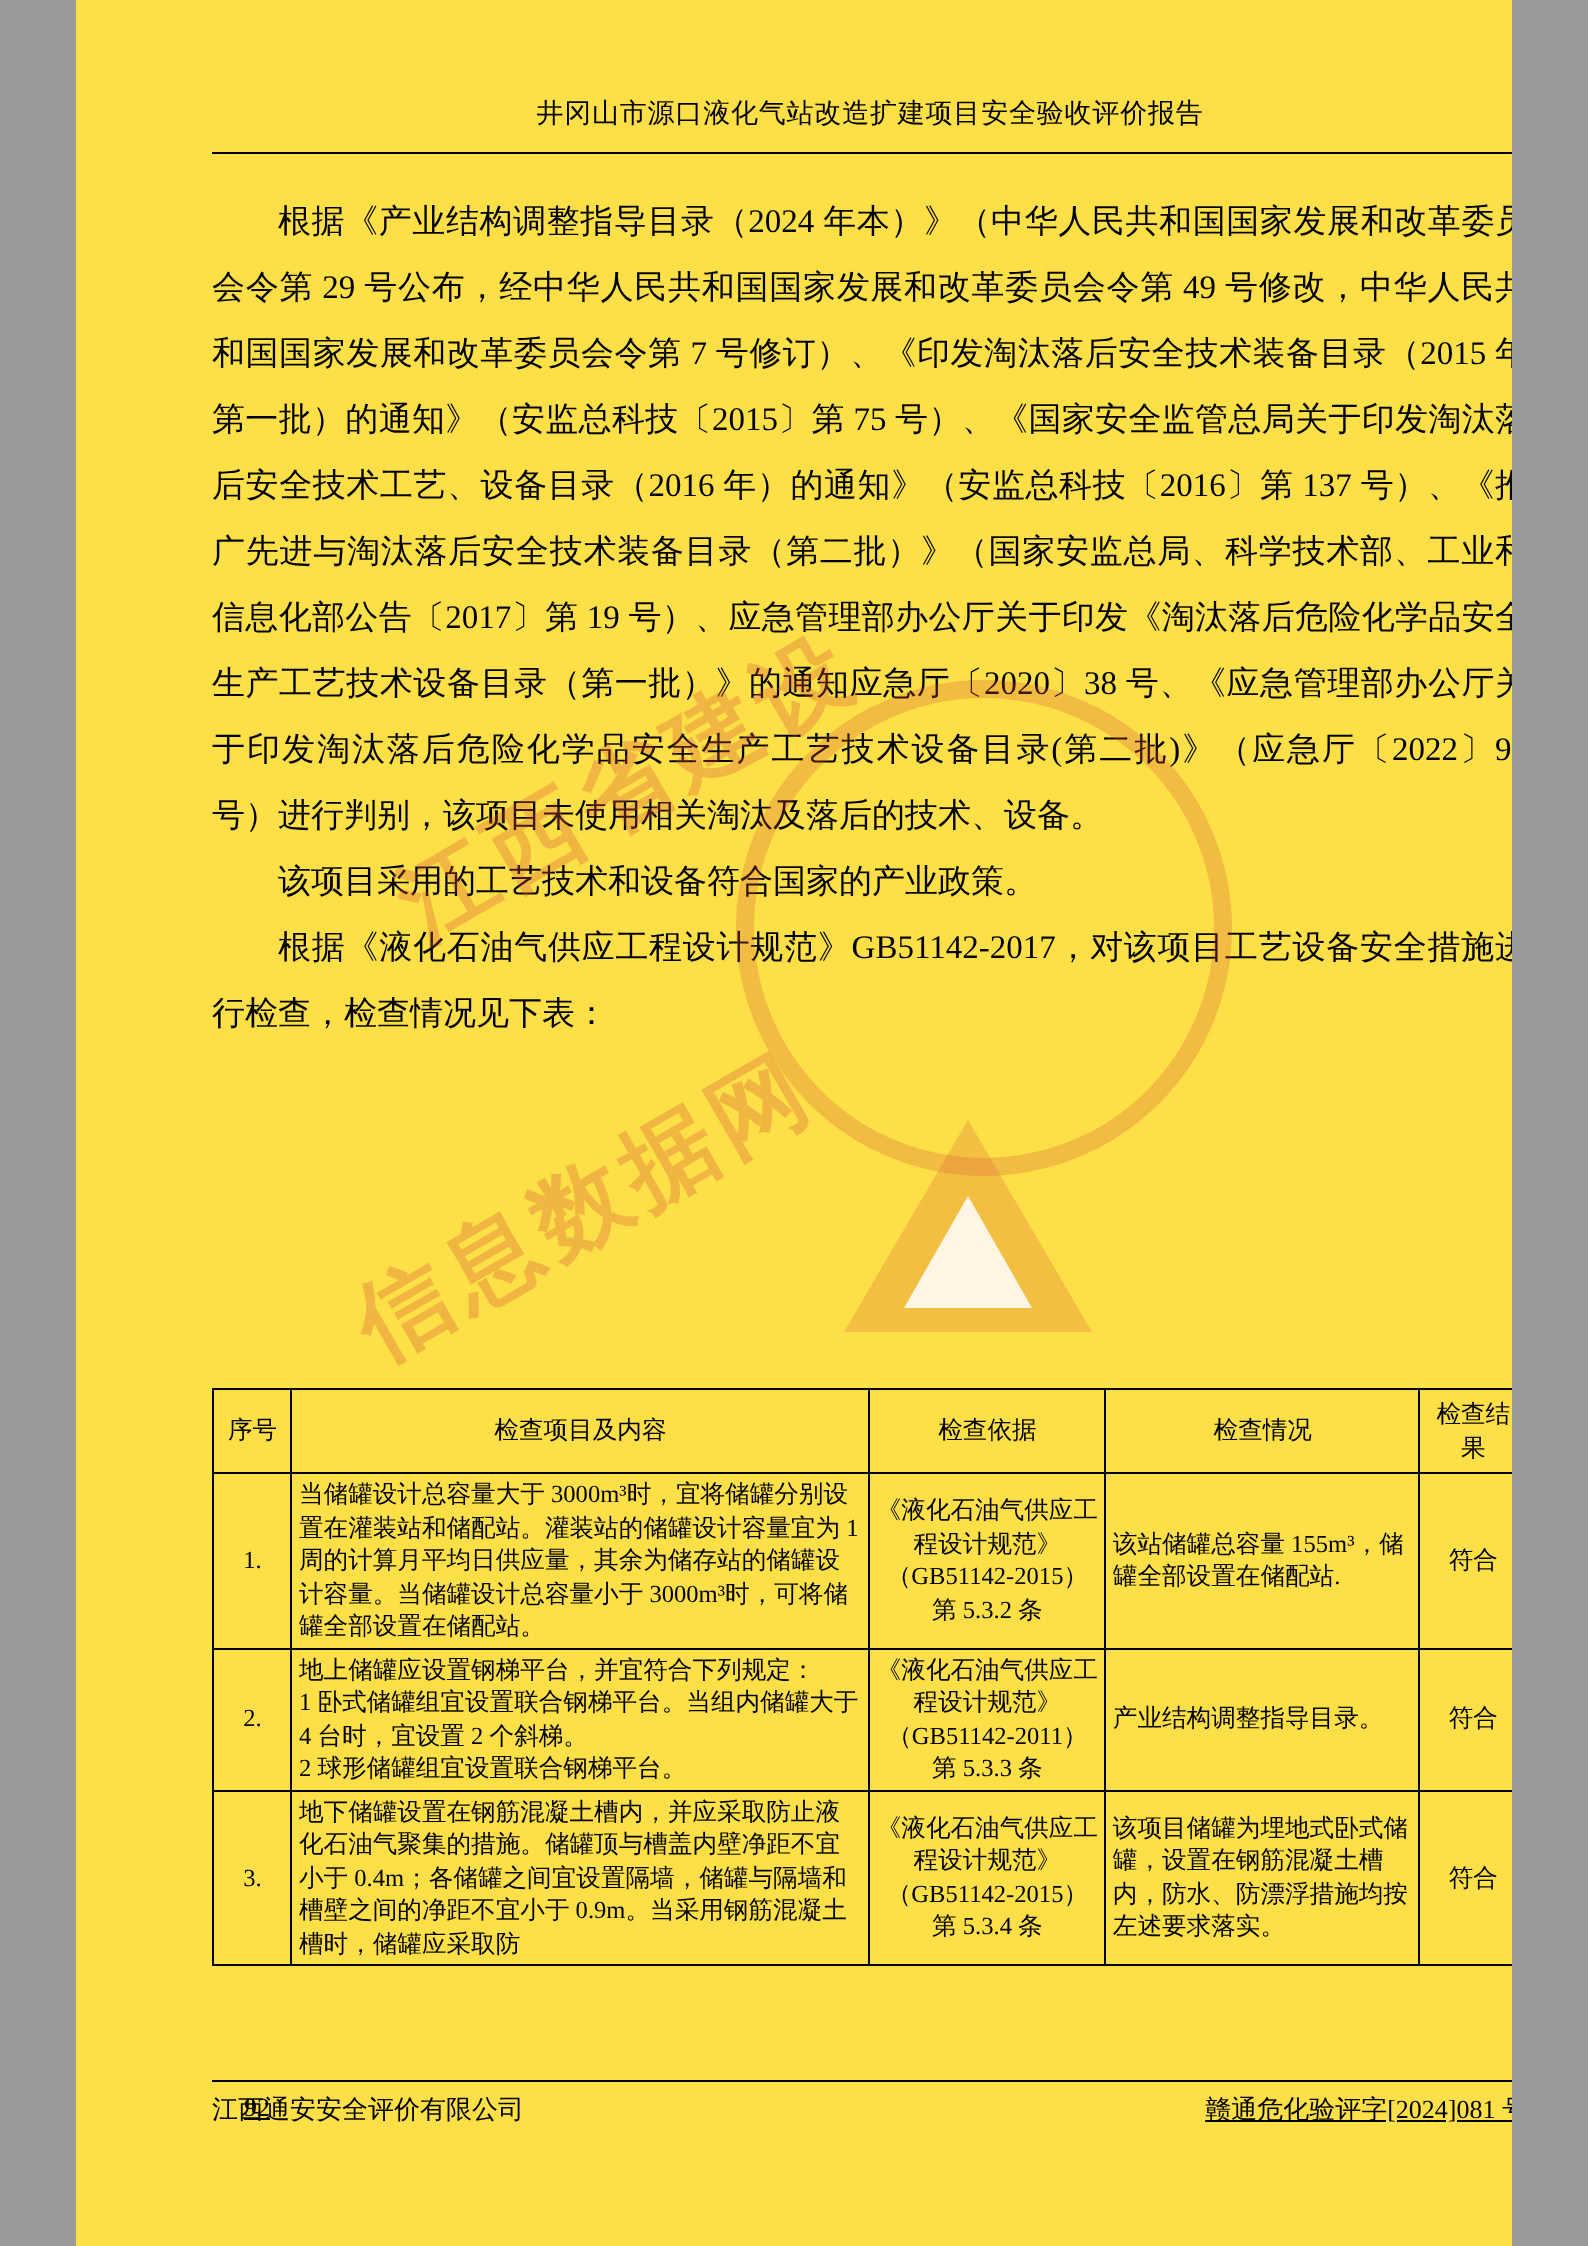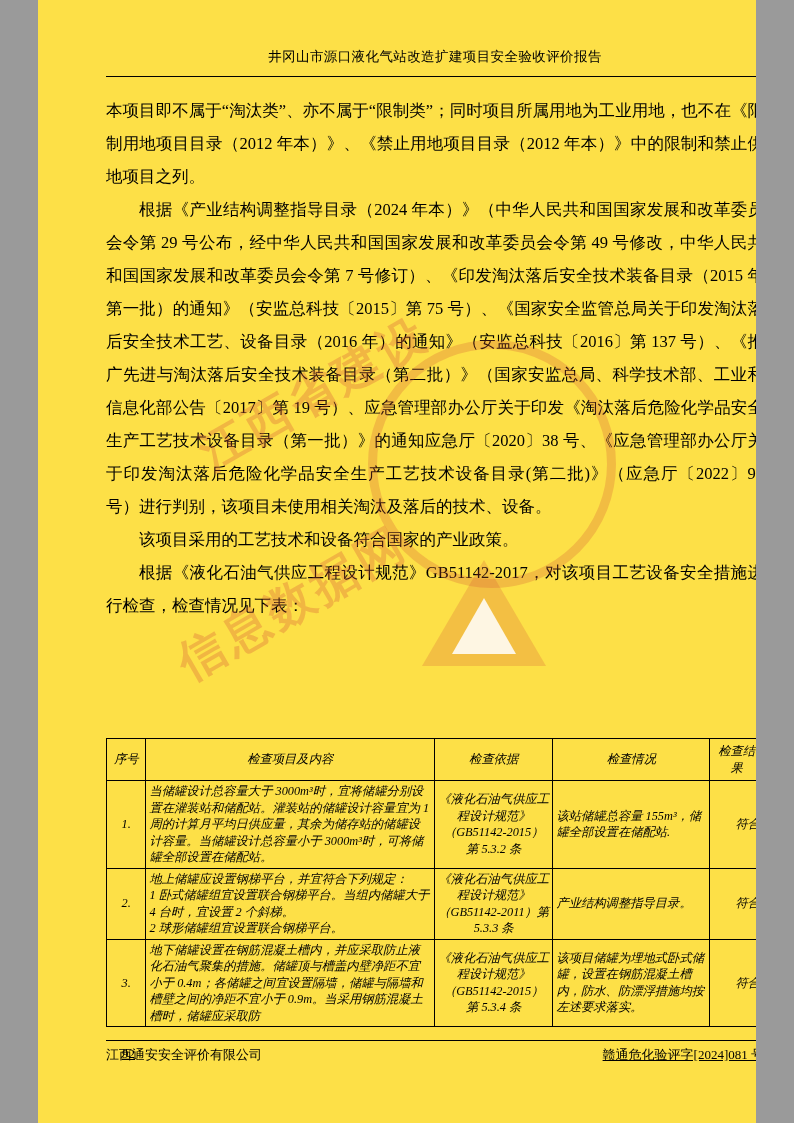--- a/index.html
+++ b/index.html
@@ -66,43 +66,42 @@
     top: 710px;
     left: 0;
     width: 658px;
     text-align: center;
     font-size: 14.5px;
     font-weight: bold;
     letter-spacing: 0.5px;
   }
   table.check {
     position: absolute;
-    top: 738px;
+    top: 694px;
     left: 0;
     border-collapse: collapse;
     width: 658px;
     font-size: 12.3px;
     line-height: 16.5px;
-    font-style: italic;
   }
   table.check th, table.check td {
     border: 1px solid #000;
     padding: 2px 3px;
     vertical-align: middle;
   }
   table.check thead th {
     text-align: center;
     font-weight: normal;
     padding: 4px 2px;
   }
   .c-no { width: 32px; text-align: center; }
   .c-item { width: 278px; text-align: left; }
   .c-basis { width: 110px; text-align: center; }
   .c-sit { width: 148px; text-align: left; }
-  .c-res { width: 46px; text-align: right; }
+  .c-res { width: 46px; text-align: center; }
   .footer {
     position: absolute;
     top: 1046px;
     left: 0;
     width: 658px;
     font-size: 13px;
   }
   .footer .left { position: absolute; left: 0; top: 0; }
   .footer .mid { position: absolute; left: 16px; top: 0; width: 658px; text-align: left; text-decoration: underline; }
   .footer .right { position: absolute; right: 0; top: 0; text-decoration: underline; }
@@ -160,21 +159,20 @@
 <body>
 
 <div class="page">
 
   <div class="inner">
 
     <div class="header">井冈山市源口液化气站改造扩建项目安全验收评价报告</div>
     <div class="header-rule"></div>
 
     <div class="body-text">
-      <p>本项目即不属于“淘汰类”、亦不属于“限制类”；同时项目所属用地为工业用地，也不在《限制用地项目目录（2012 年本）》、《禁止用地项目目录（2012 年本）》中的限制和禁止供地项目之列。</p>
       <p class="indent">根据《产业结构调整指导目录（2024 年本）》（中华人民共和国国家发展和改革委员会令第 29 号公布，经中华人民共和国国家发展和改革委员会令第 49 号修改，中华人民共和国国家发展和改革委员会令第 7 号修订）、《印发淘汰落后安全技术装备目录（2015 年第一批）的通知》（安监总科技〔2015〕第 75 号）、《国家安全监管总局关于印发淘汰落后安全技术工艺、设备目录（2016 年）的通知》（安监总科技〔2016〕第 137 号）、《推广先进与淘汰落后安全技术装备目录（第二批）》（国家安监总局、科学技术部、工业和信息化部公告〔2017〕第 19 号）、应急管理部办公厅关于印发《淘汰落后危险化学品安全生产工艺技术设备目录（第一批）》的通知应急厅〔2020〕38 号、《应急管理部办公厅关于印发淘汰落后危险化学品安全生产工艺技术设备目录(第二批)》（应急厅〔2022〕96 号）进行判别，该项目未使用相关淘汰及落后的技术、设备。</p>
       <p class="indent">该项目采用的工艺技术和设备符合国家的产业政策。</p>
       <p class="indent">根据《液化石油气供应工程设计规范》GB51142-2017，对该项目工艺设备安全措施进行检查，检查情况见下表：</p>
     </div>
 
 
     <table class="check">
       <thead>
         <tr>
           <th class="c-no">序号</th>

